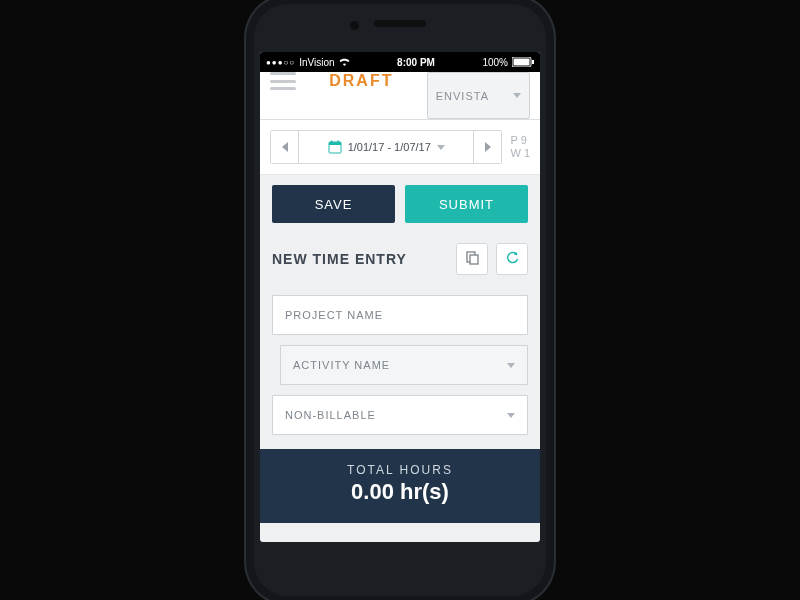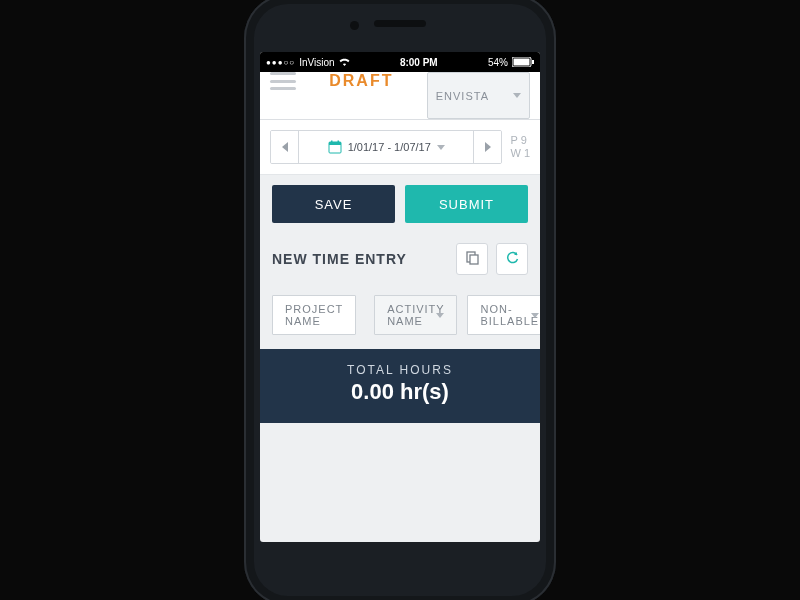--- a/index.html
+++ b/index.html
@@ -52,21 +52,21 @@
   .btn-save { background: #223449; }
   .btn-submit { background: #1fb8ad; }
 
   
   .sectionhdr { display: flex; align-items: center; padding: 6px 12px 20px; background: #eef0f2; gap: 8px; }
   .sectionhdr h2 { flex: 1; font-size: 14px; letter-spacing: 1px; color: #3f4752; font-weight: 600; }
   .iconbtn { width: 32px; height: 32px; border: 1px solid #d4d8dd; background: #fff; border-radius: 3px; display: flex; align-items: center; justify-content: center; cursor: pointer; color: #1fb8ad; }
   .iconbtn.gray { color: #7a8189; }
 
   
-  .fields { padding: 0 12px 14px; background: #eef0f2; display: flex; flex-direction: row; gap: 10px; }
+  .fields { padding: 0 12px 14px; background: #eef0f2; display: flex; flex-direction: column; gap: 10px; }
   .field { height: 40px; border: 1px solid #cfd4d9; background: #fff; display: flex; align-items: center;
     padding: 0 12px; font-size: 11px; letter-spacing: 1px; color: #7e858d; cursor: pointer; position: relative; border-radius: 1px; }
   .field.readonly { background: #f3f5f6; margin-left: 8px; }
   .field .chev { position: absolute; right: 12px; }
 
   
   .totals { background: #223449; color: #fff; text-align: center; padding: 14px 0 18px; }
   .totals .lbl { font-size: 12px; letter-spacing: 2px; color: #cfd7e0; }
   .totals .val { font-size: 22px; font-weight: 700; margin-top: 2px; }
 
@@ -89,21 +89,21 @@
           <span class="sb-dots">●●●○○</span>
           <span>InVision</span>
           <span class="sb-wifi">
             <svg width="11" height="8" viewBox="0 0 11 8">
                 <path fill="#fff" d="M5.5 8 L7.2 6.1 C6.2 5.3 4.8 5.3 3.8 6.1 Z M1.9 4.2 C3.9 2.4 7.1 2.4 9.1 4.2 L10.5 2.7 C7.7 0.1 3.3 0.1 0.5 2.7 Z"></path>
               </svg>
           </span>
         </div>
         <div class="sb-time">8:00 PM</div>
         <div class="sb-right">
-          <span>54%</span>
+          <span>100%</span>
           <span class="sb-batt">
             <svg width="22" height="10" viewBox="0 0 22 10">
                 <rect x="0" y="0" width="19" height="10" rx="2" fill="none" stroke="#fff"></rect>
                 <rect x="1.5" y="1.5" width="16" height="7" fill="#fff"></rect>
                 <rect x="20" y="3" width="2" height="4" fill="#fff"></rect>
               </svg>
           </span>
         </div>
       </div>
 

